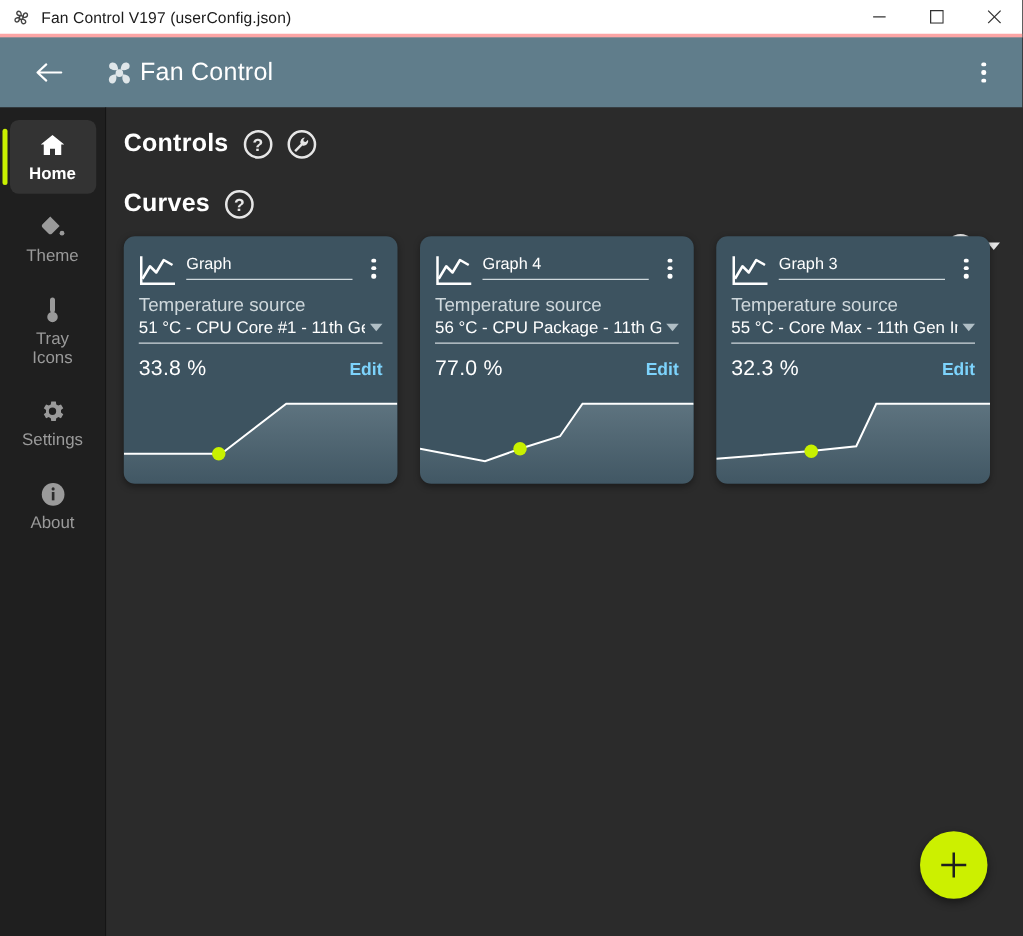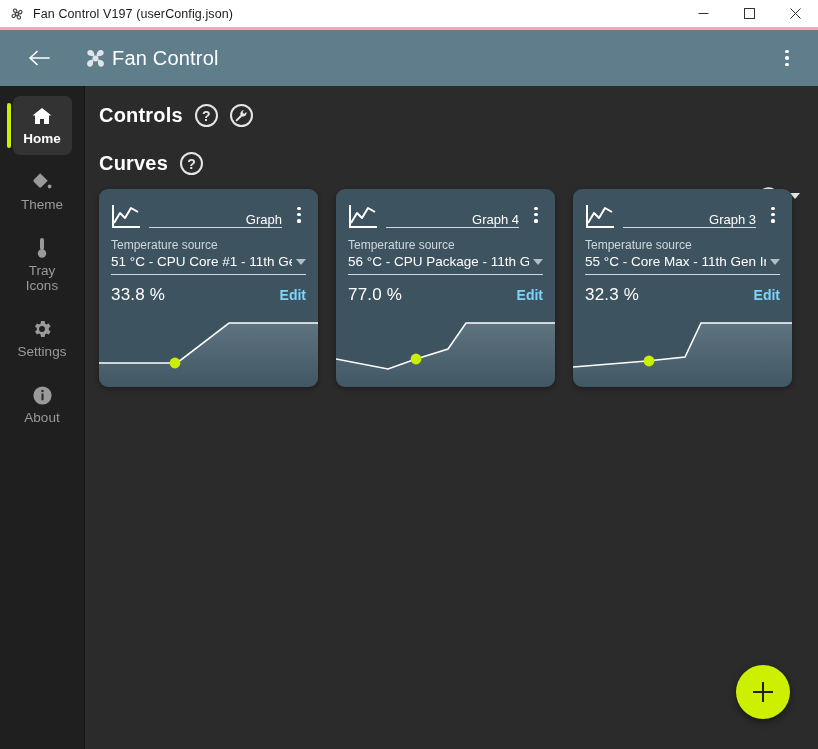--- a/index.html
+++ b/index.html
@@ -55,21 +55,21 @@
   .bodyrow { flex: 1 1 auto; display: flex; min-height: 0; }
 
   
   .sidebar {
     width: 85px; flex: 0 0 85px; background: #1f1f1f;
     padding-top: 10px; display: flex; flex-direction: column;
     align-items: center; gap: 7px;
     border-right: 1px solid #151515;
   }
   .nav-item {
-    position: relative; width: 59px; padding: 8px 0 9px 0; border-radius: 7px;
+    position: relative; width: 69px; padding: 8px 0 9px 0; border-radius: 7px;
     display: flex; flex-direction: column; align-items: center; gap: 3px;
     cursor: pointer;
   }
   .nav-item.active { background: #333333; }
   .nav-item.active::before {
     content: ""; position: absolute; left: -6px; top: 7px; bottom: 7px;
     width: 4px; border-radius: 2px; background: #c8f000;
   }
   .nav-icon { height: 24px; display: flex; align-items: center; justify-content: center; }
   .nav-label {
@@ -114,32 +114,31 @@
   .card {
     width: 219px; height: 198px; background: #3d5360; border-radius: 9px;
     position: relative; overflow: hidden; flex: 0 0 219px;
     box-shadow: 0 2px 5px rgba(0,0,0,.35);
   }
   .card-head {
     display: flex; align-items: flex-start; padding: 14px 10px 0 12px; gap: 8px;
   }
   .chart-glyph { width: 30px; height: 26px; flex: 0 0 30px; }
   .name-field {
-    flex: 1 1 auto; border-bottom: 1.3px solid #cfd8dc; padding-bottom: 0;
-    margin-top: 9px;
-    text-align: right;
+    flex: 1 1 auto; border-bottom: 1.3px solid #cfd8dc; padding-bottom: 5px;
+    margin-top: 0;
   }
   .name-text { font-size: 13px; color: #ffffff; line-height: 15px; }
   .card-menu {
     width: 18px; display: flex; flex-direction: column; align-items: center;
     justify-content: center; gap: 3px; padding-top: 4px; flex: 0 0 18px;
   }
   .dot-c { width: 3.2px; height: 3.2px; border-radius: 50%; background: #ffffff; }
   .src-block { padding: 10px 12px 0 12px; }
-  .src-label { font-size: 12px; color: #cfd8dc; line-height: 12px; }
+  .src-label { font-size: 15px; color: #cfd8dc; line-height: 12px; }
   .src-row {
     display: flex; align-items: flex-end; border-bottom: 1.3px solid #cfd8dc;
     margin-top: 2px; padding-bottom: 4px; gap: 4px;
   }
   .src-value {
     font-size: 13.5px; color: #ffffff; white-space: nowrap; overflow: hidden;
     flex: 1 1 auto; line-height: 17px;
   }
   .src-caret {
     width: 0; height: 0; border-left: 5px solid transparent; border-right: 5px solid transparent;

